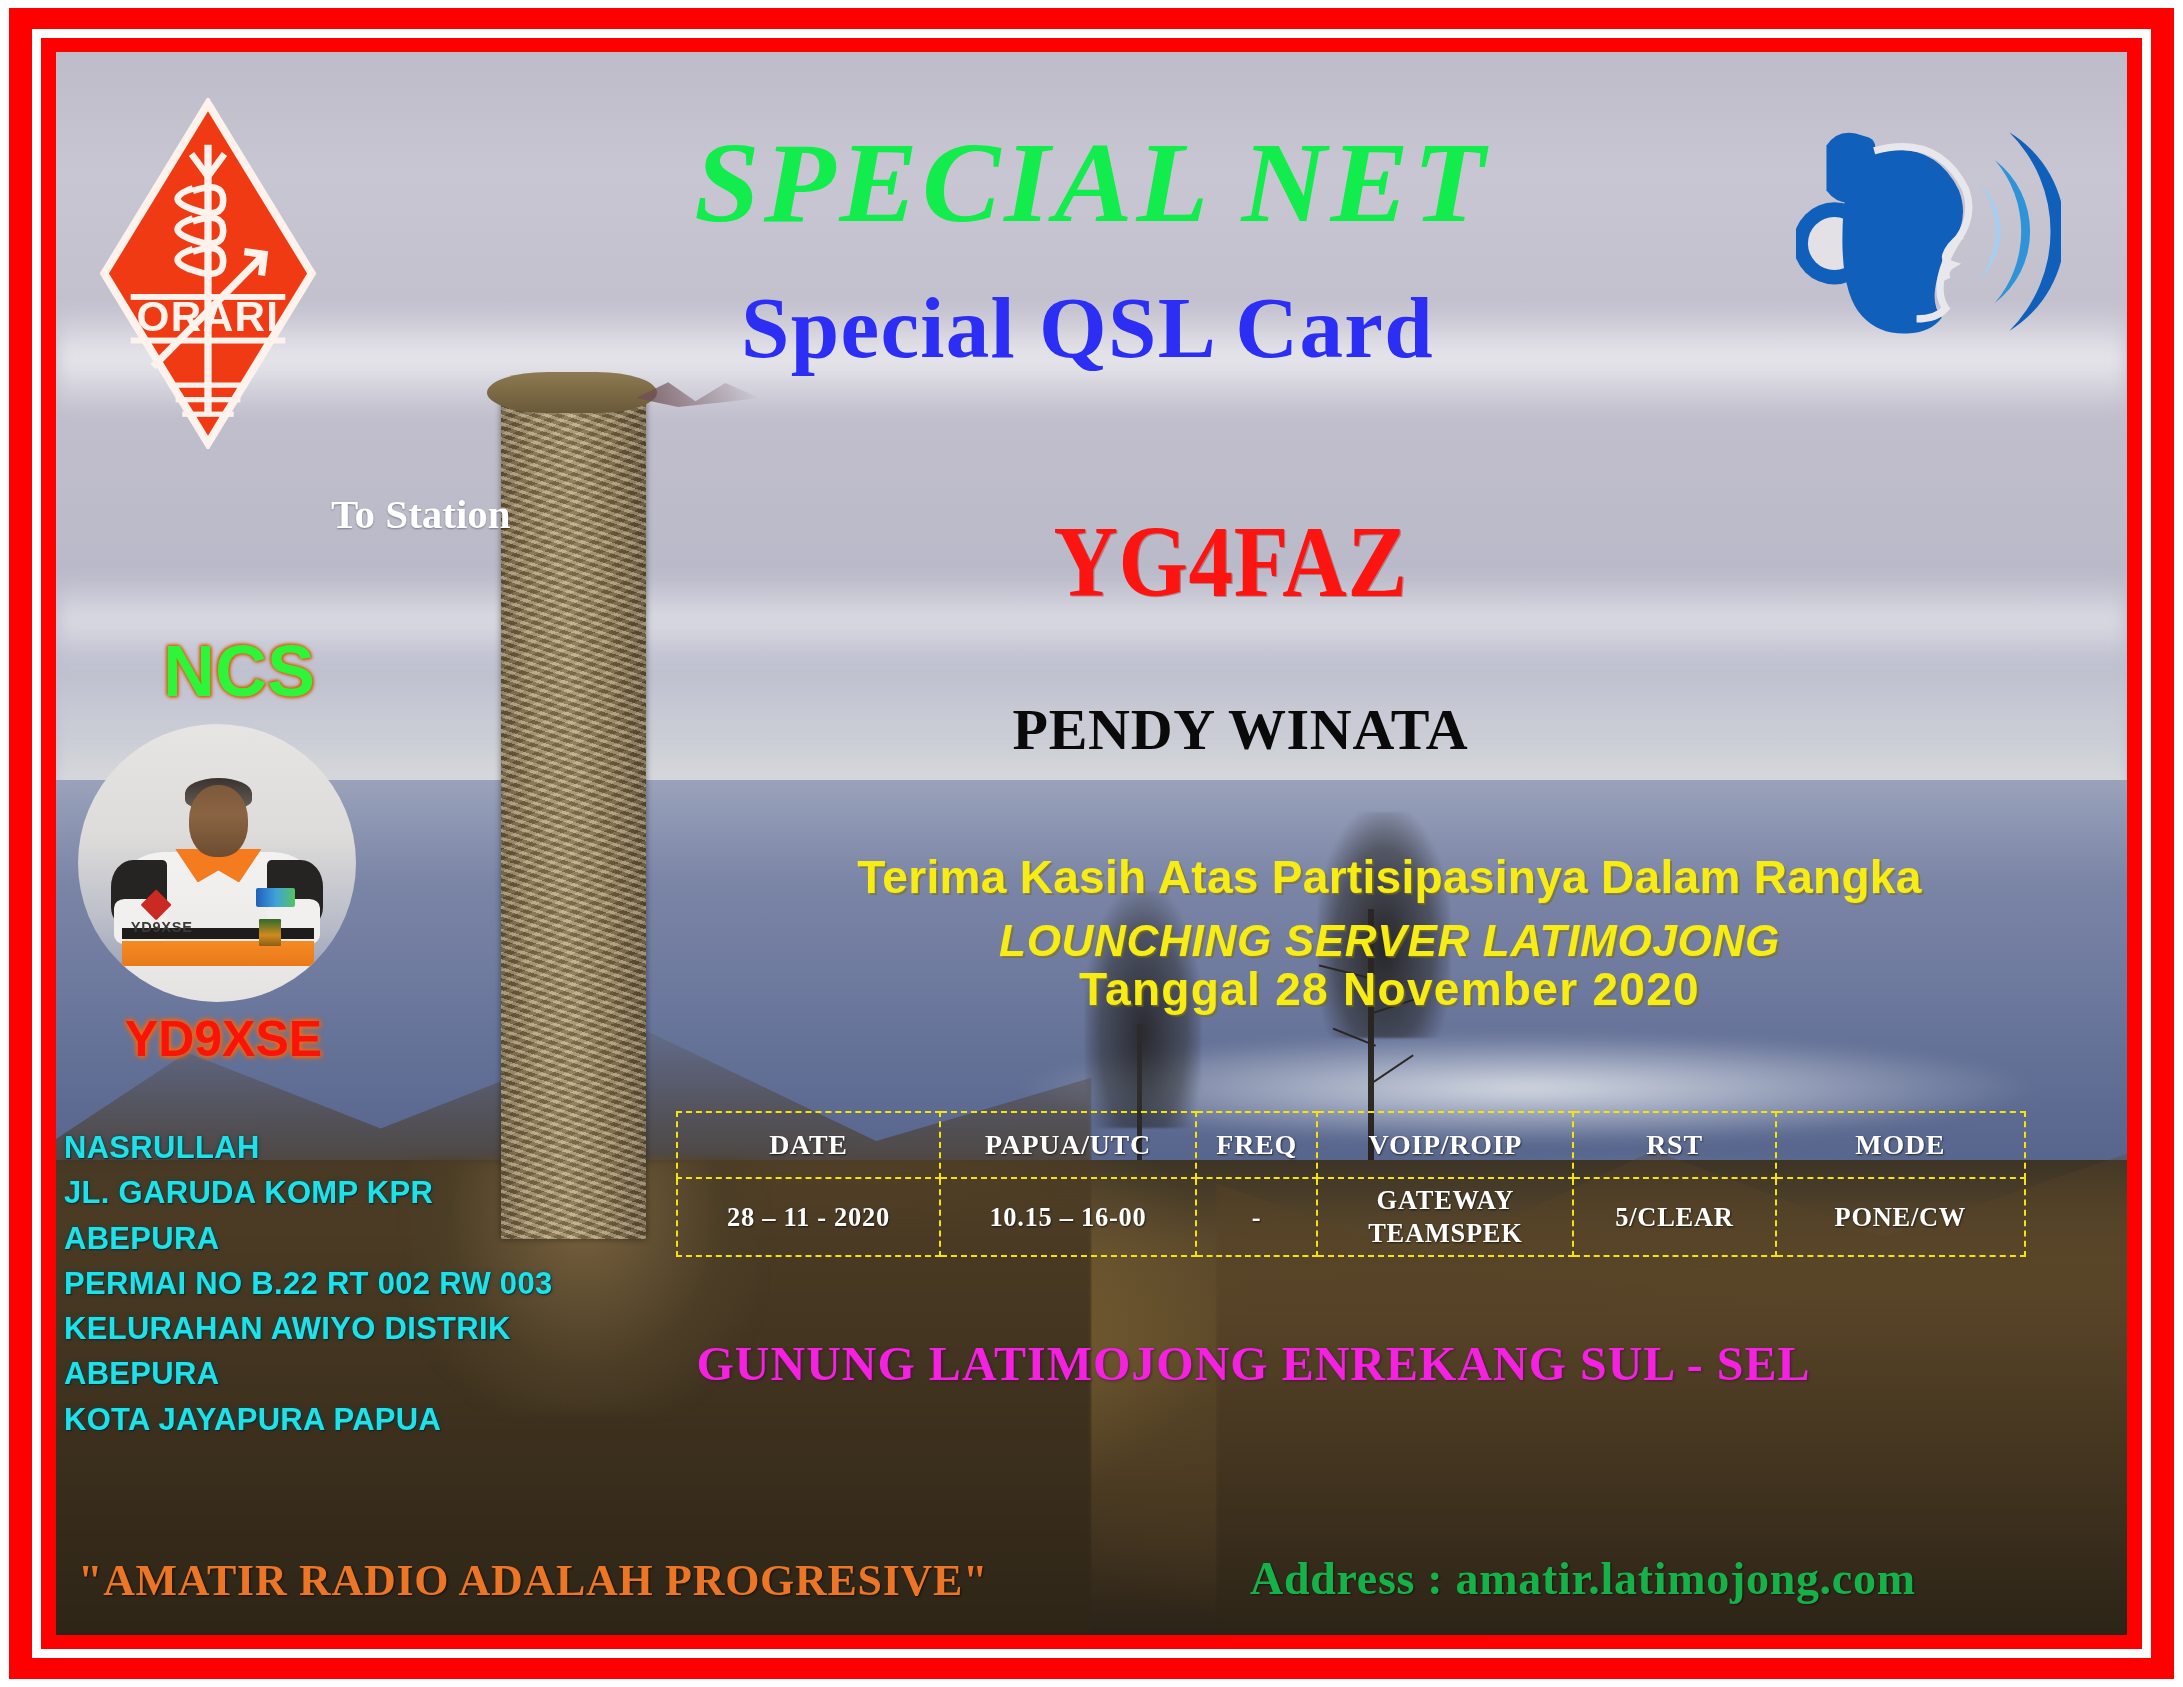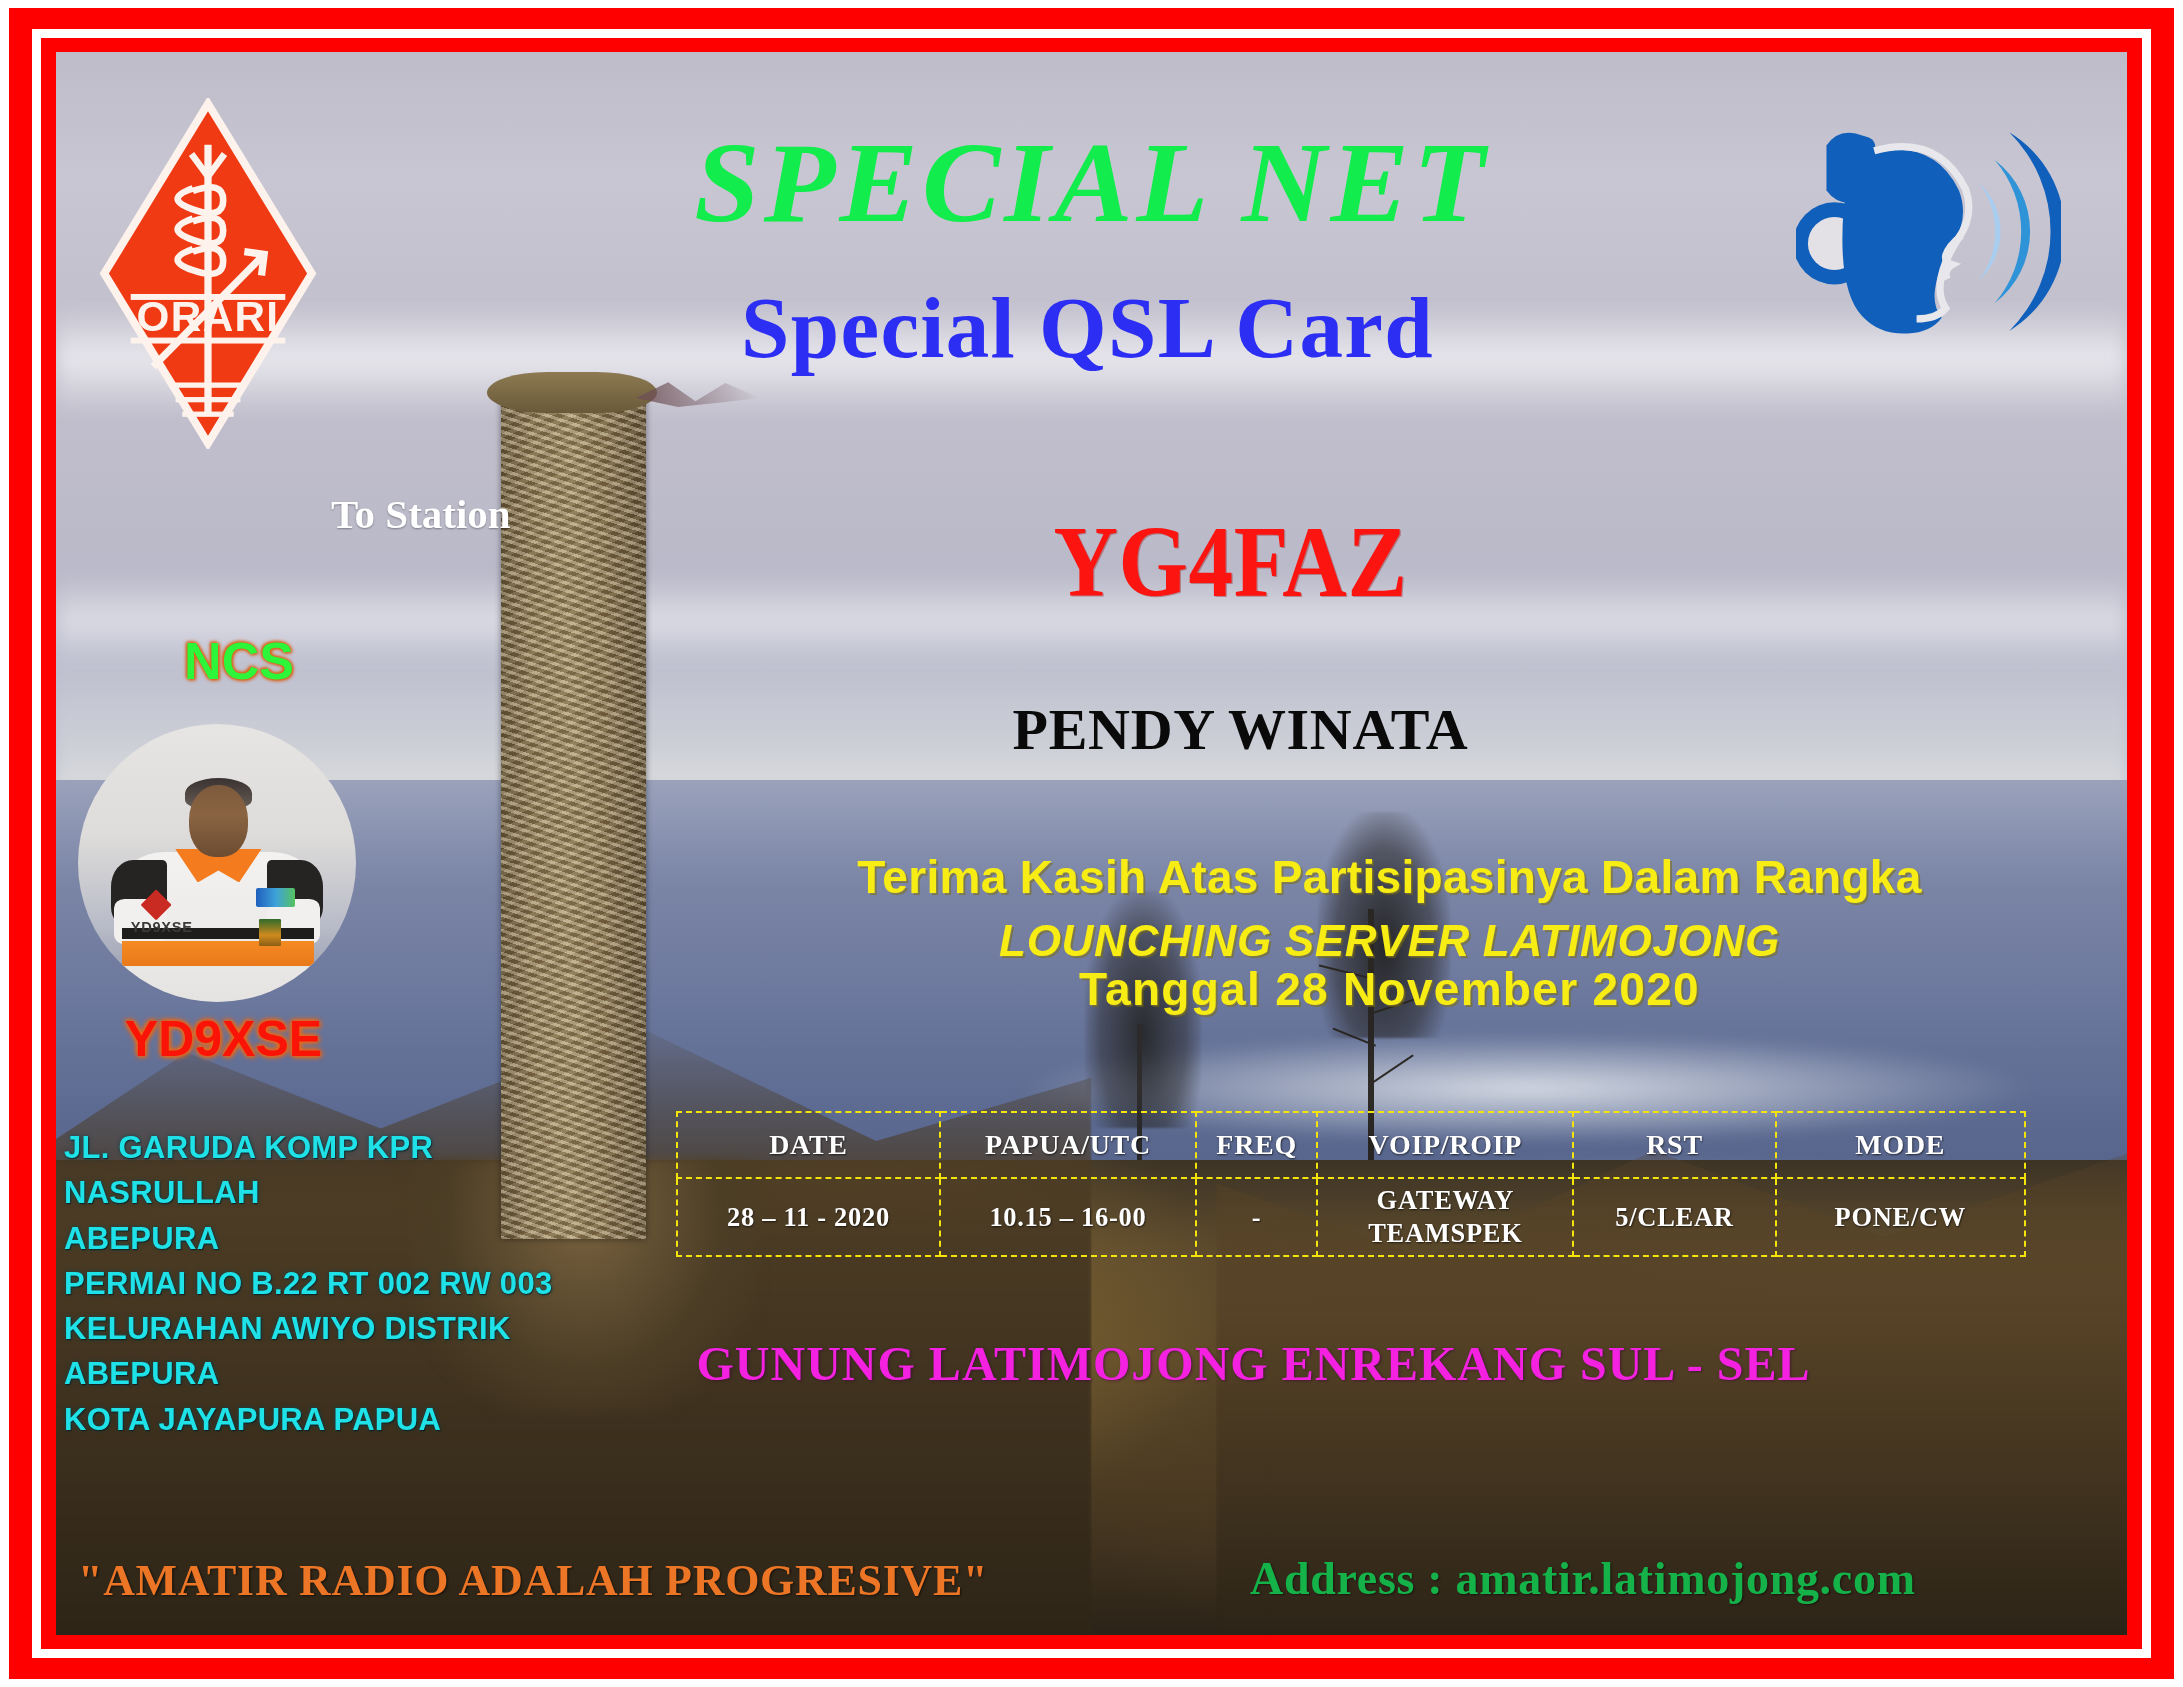--- a/index.html
+++ b/index.html
@@ -213,21 +213,21 @@
     font-family:"Liberation Sans", sans-serif;
     font-weight:bold; font-size:46px; line-height:1.08;
     letter-spacing:1.3px;
     text-shadow: 2px 2px 0 rgba(120,105,10,.55), 0.7px 0.7px 0 rgba(255,255,255,.18);
   }
   
   .ncs {
     position:absolute; left:140px; top:635px; width:198px;
     text-align:center;
     font-family:"Liberation Sans", sans-serif;
-    font-weight:bold; font-size:52px; line-height:1;
+    font-weight:bold; font-size:72px; line-height:1;
     color:#2cf53a;
     text-shadow: 0 0 4.6px #e8630c, 1.3px 1.3px 3.3px #d2550a, -1.3px -1.3px 3.3px #d2550a;
   }
   
   .portrait {
     position:absolute; left:78px; top:724px; width:278px; height:278px;
     border-radius:50%;
     overflow:hidden;
     background:
       radial-gradient(ellipse 120% 120% at 50% 50%, rgba(0,0,0,0) 48%, rgba(20,24,36,.92) 76%);
@@ -483,22 +483,22 @@
     <div class="p-badge"></div>
     <div class="p-logo"></div>
     <div class="p-stripe"></div>
     <div class="p-belt"></div>
     <div class="p-id"></div>
     <div class="p-calltxt">YD9XSE</div>
   </div>
   <div class="ncs-call">YD9XSE</div>
 
   <div class="address">
+    <div>NASRULLAH</div>
     <div>JL. GARUDA KOMP KPR</div>
-    <div>NASRULLAH</div>
     <div>ABEPURA</div>
     <div>PERMAI NO B.22 RT 002 RW 003</div>
     <div>KELURAHAN AWIYO DISTRIK</div>
     <div>ABEPURA</div>
     <div>KOTA JAYAPURA PAPUA</div>
   </div>
 
   <table class="qso-table">
     <thead>
       <tr>

